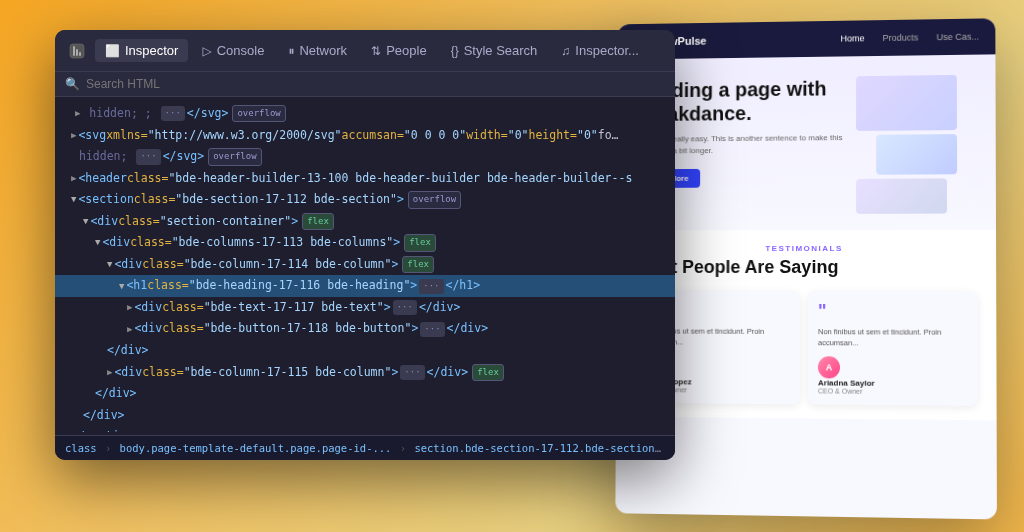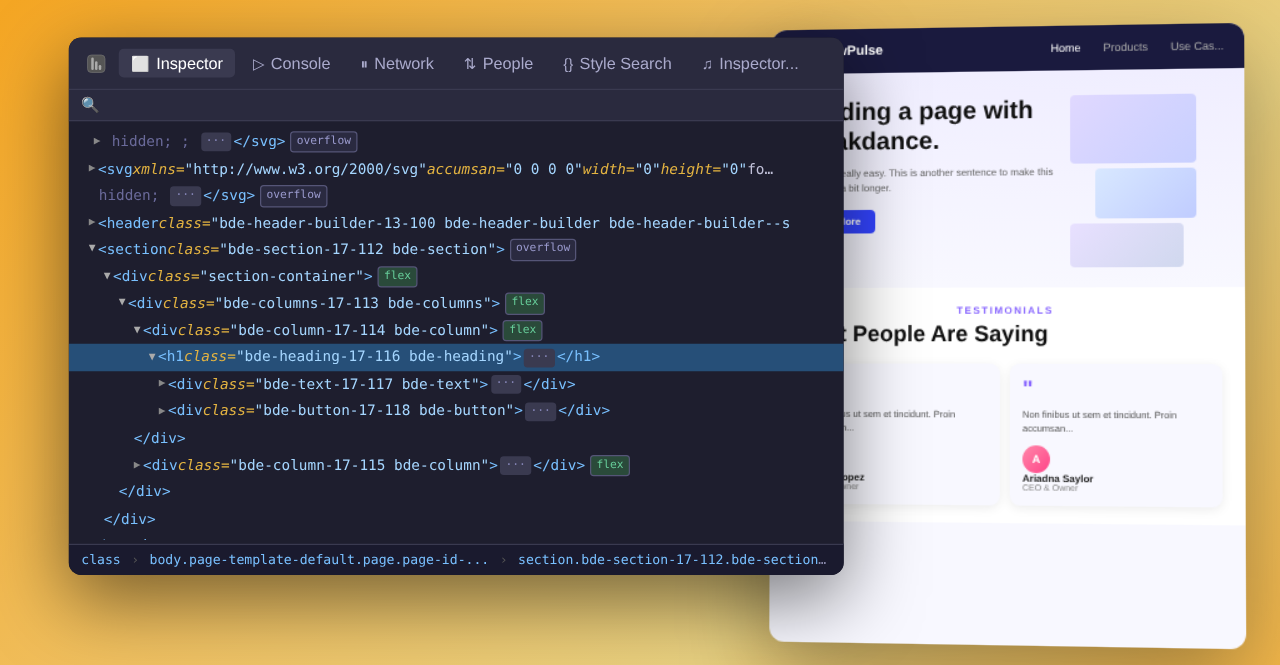--- a/index.html
+++ b/index.html
@@ -110,21 +110,21 @@
     }
     .triangle {
       display: inline-block;
       color: #888;
       margin-right: 2px;
       font-size: 9px;
     }
     .triangle.open { color: #aaa; }
 
     .tag { color: #79c0ff; }
-    .attr-name { color: #e3b341; font-style: italic; }
+    .attr-name { color: #e3b341; }
     .attr-value { color: #a5d6ff; }
     .badge {
       display: inline-block;
       background: #3a3a50;
       color: #8888bb;
       border: 1px solid #555577;
       border-radius: 3px;
       font-size: 9px;
       padding: 0 4px;
       margin-left: 4px;
@@ -340,20 +340,21 @@
       <span>Style Search</span>
     </div>
     <div class="devtools-tab">
       <span class="tab-icon">♫</span>
       <span>Inspector...</span>
     </div>
   </div>
 
   <div class="devtools-search">
     <span class="search-icon">🔍</span>
+    <input class="search-input" type="text" placeholder="Search HTML" style="">
   </div>
 
   <div class="html-tree">
 
     <div class="tree-line">
       <span style="display:inline-block;width:8px"></span>
       <span class="triangle">▶</span>
       <span style="color:#6a6a9a">&nbsp;hidden;&nbsp;;&nbsp;</span>
       <span class="dots">···</span>
       <span style="color:#79c0ff">&lt;/svg&gt;</span>

